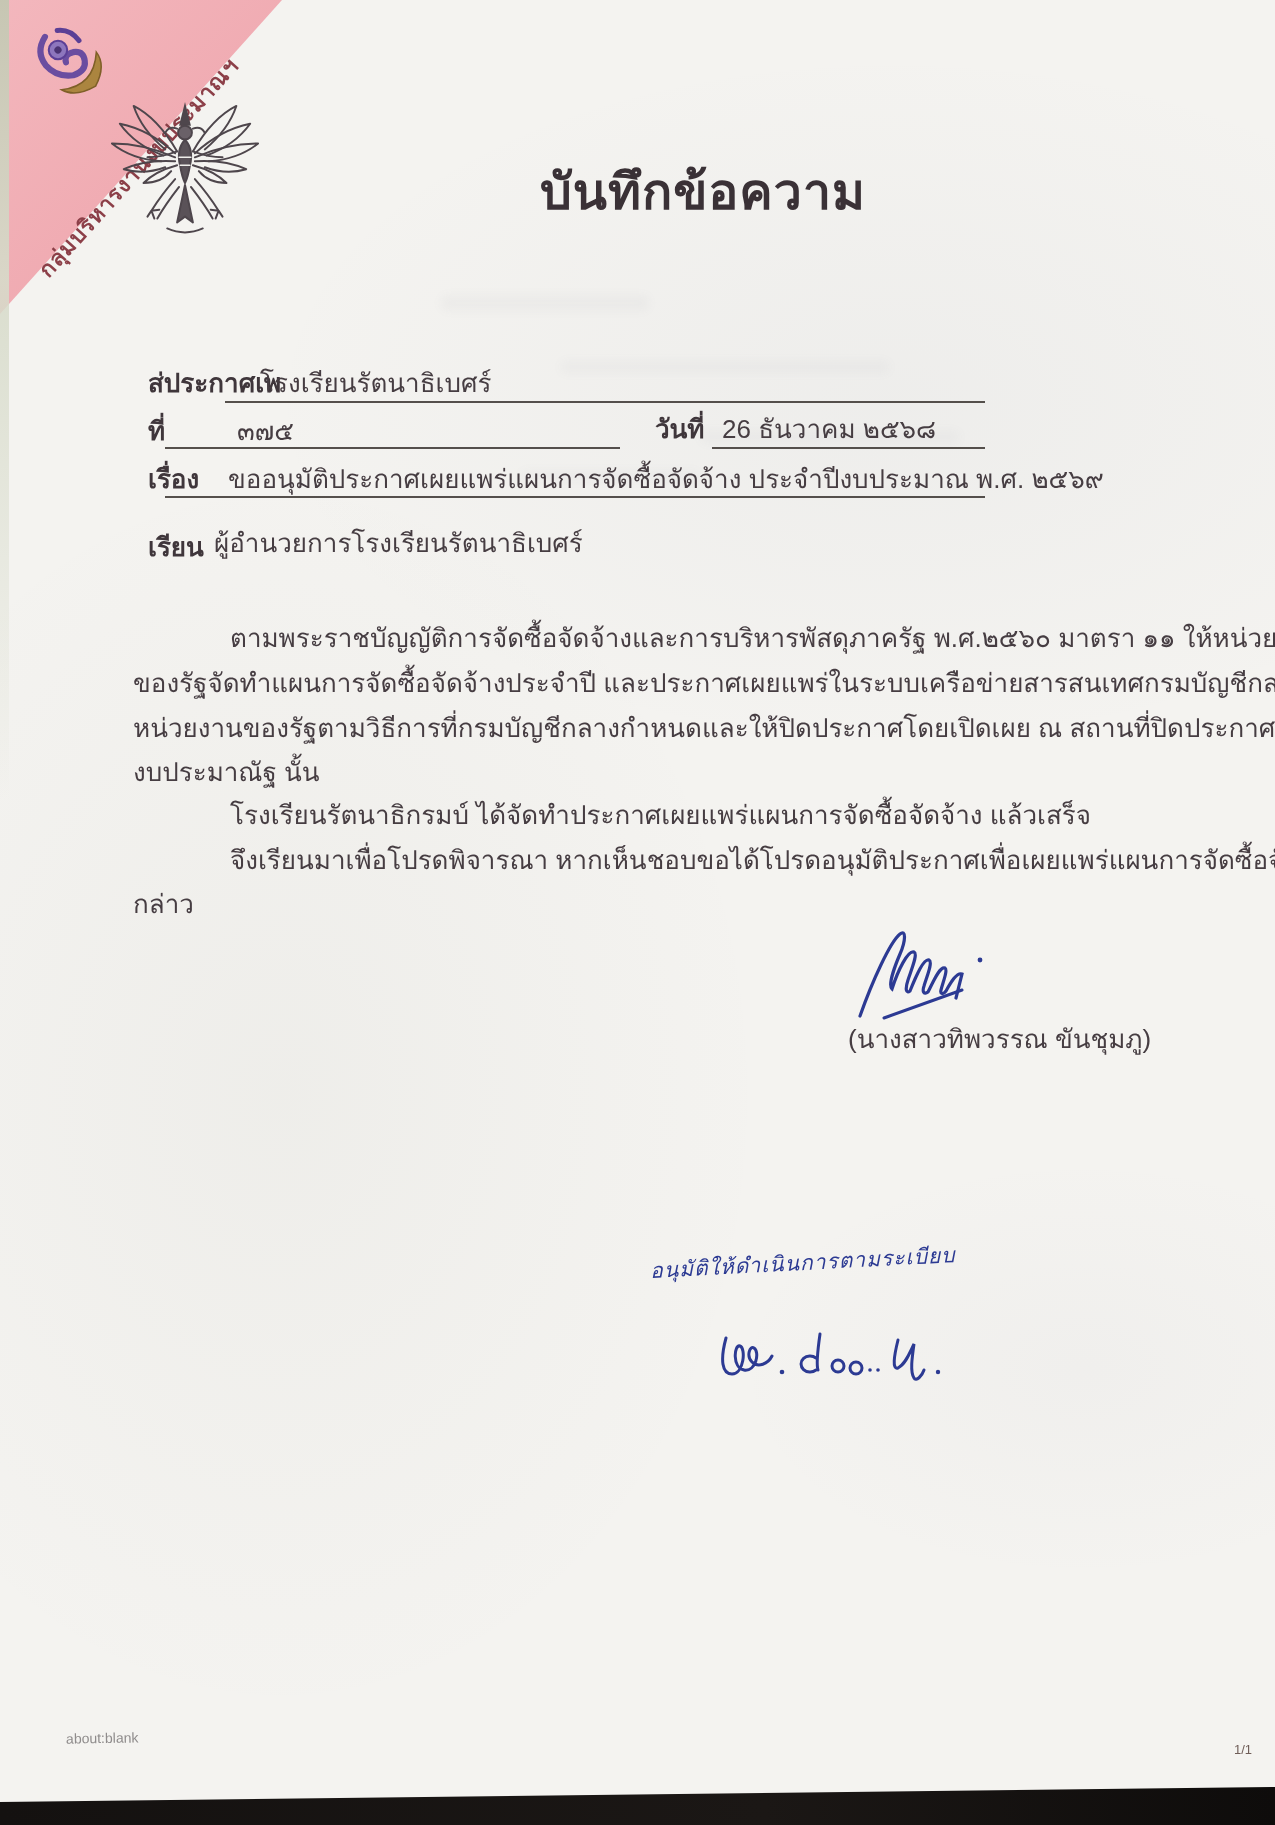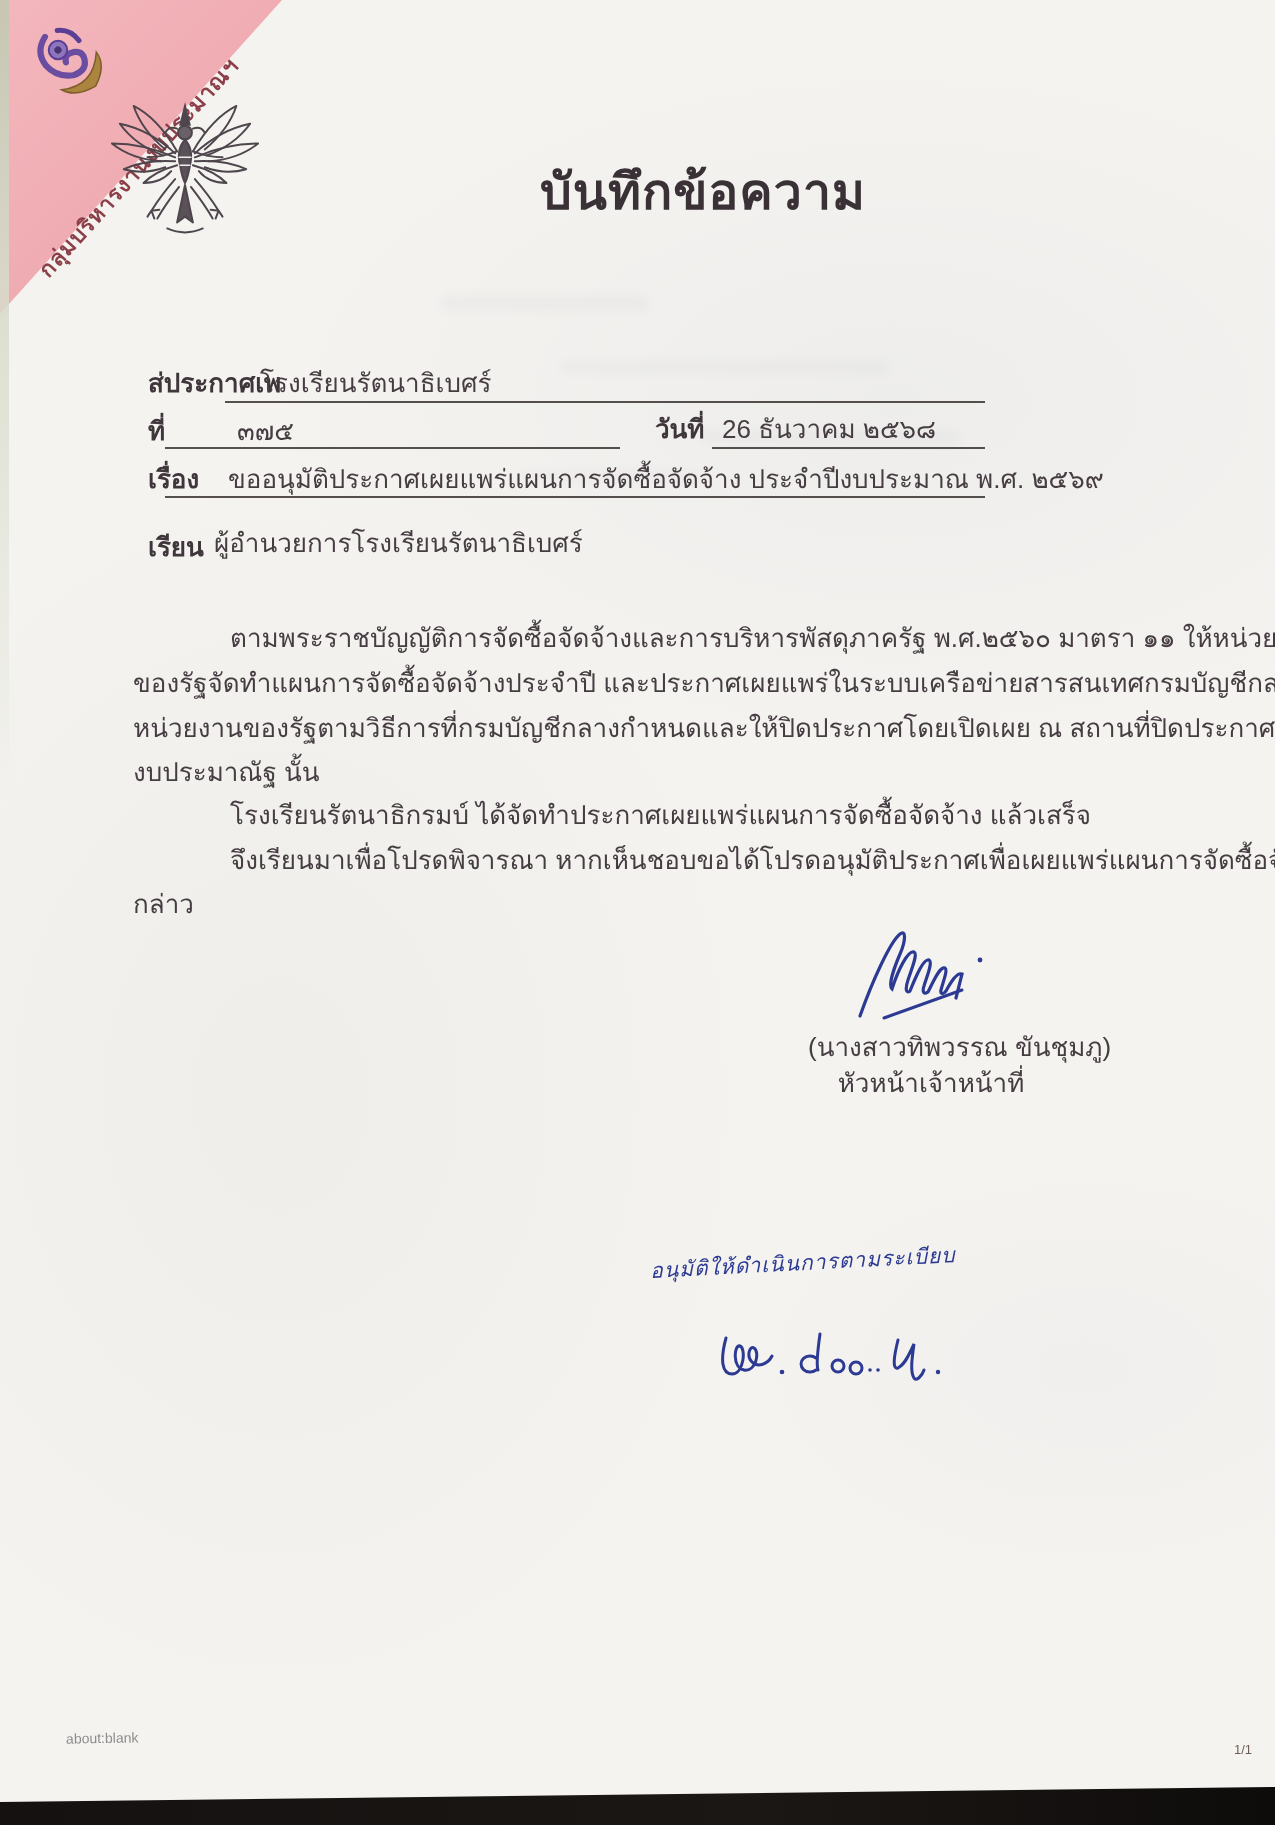--- a/index.html
+++ b/index.html
@@ -134,22 +134,21 @@
   <div class="abs thtext" style="left:133px;top:883px;">กล่าว</div>
 
   <svg class="abs" style="left:850px;top:926px;" width="145" height="100" viewBox="0 0 145 100">
     <g stroke="#2c3a93" stroke-width="3.2" fill="none" stroke-linecap="round">
       <path d="M10 90 C22 56 40 16 50 8 C56 3 56 14 50 28 C44 42 38 60 42 63 C48 44 58 24 64 26 C68 28 62 42 58 54 C55 63 56 68 60 65 C66 50 74 32 79 34 C83 36 77 50 74 60 C72 66 74 69 78 66 C84 54 90 40 95 42 C98 44 93 56 91 64 C90 68 93 69 96 65 C101 56 107 46 112 48 L106 72"></path>
       <path d="M34 92 L112 64" stroke-width="3"></path>
       <circle cx="130" cy="34" r="2.4" fill="#2c3a93" stroke="none"></circle>
     </g>
   </svg>
 
-  <div class="abs thtext" style="left:808px;top:1018px;width:270px;text-align:center;margin-top:8px;">(นางสาวทิพวรรณ ขันชุมภู)</div>
-  <div class="abs thtext" style="left:796px;top:1062px;width:270px;text-align:center;">หัวหน้าเจ้าหน้าที่</div>
+  <div class="abs thtext" style="left:848px;top:1018px;width:270px;text-align:center;">(นางสาวทิพวรรณ ขันชุมภู)</div>
 
   <div id="approval-note" class="abs ink">อนุมัติให้ดำเนินการตามระเบียบ</div>
 
   <svg class="abs" style="left:712px;top:1312px;" width="250" height="95" viewBox="0 0 250 95">
     <g stroke="#2c3a93" stroke-width="3" fill="none" stroke-linecap="round">
       <path d="M14 26 C8 48 10 62 20 62 C32 62 34 36 28 34 C22 32 20 56 32 58 C44 60 48 40 42 36 C38 33 34 44 40 50 C46 56 56 52 60 44"></path>
       <circle cx="70" cy="60" r="2.3" fill="#2c3a93" stroke="none"></circle>
       <path d="M104 46 a9 8 0 1 0 0 12"></path>
       <path d="M108 22 C106 36 104 52 106 58"></path>
       <circle cx="126" cy="54" r="6"></circle>

